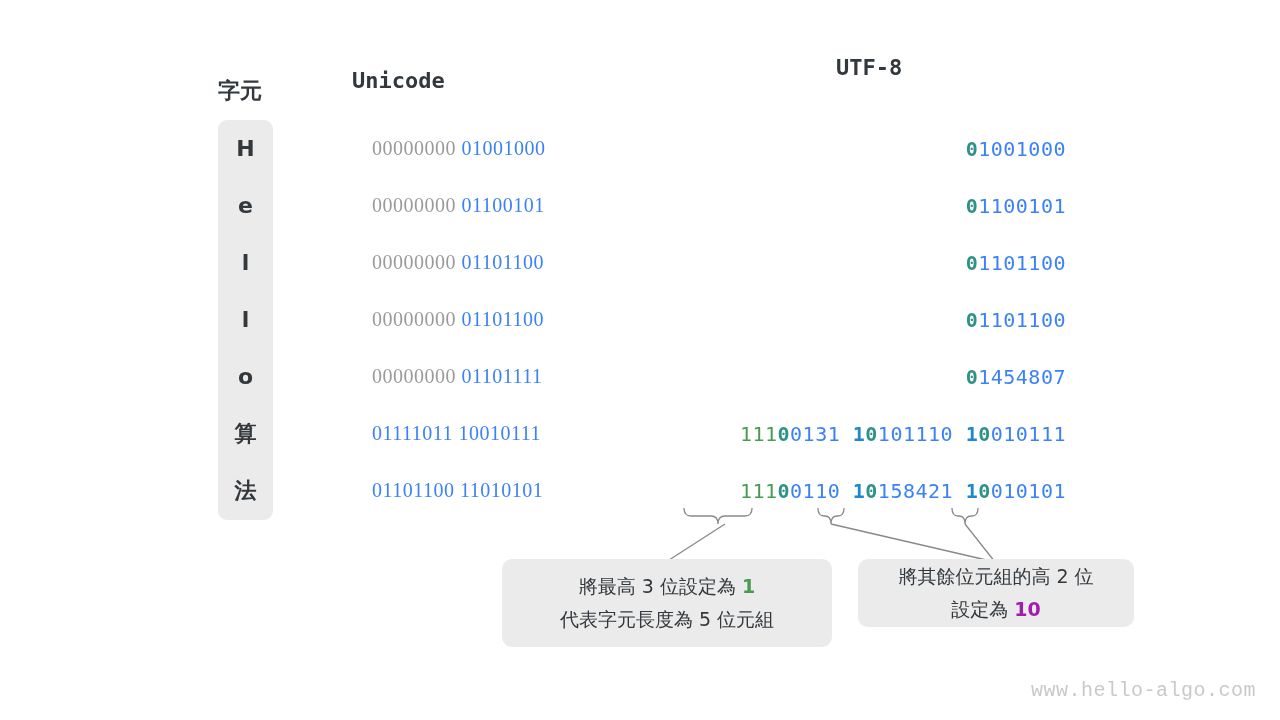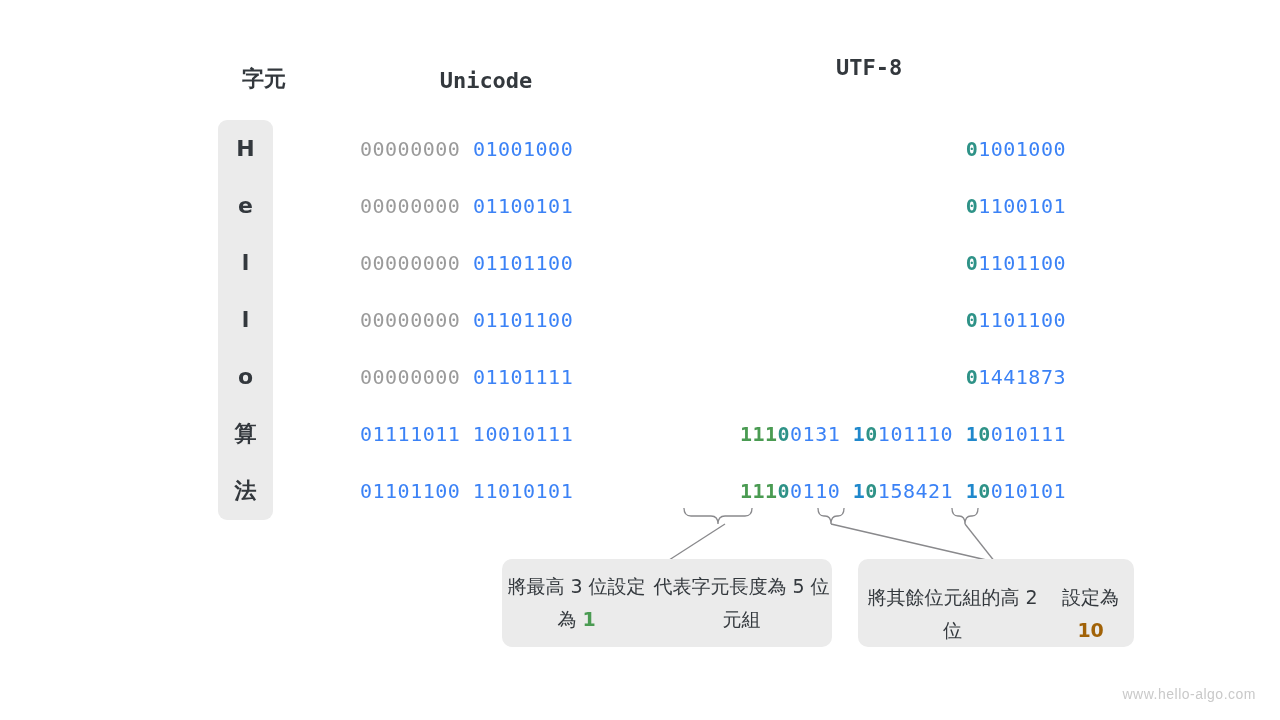--- a/index.html
+++ b/index.html
@@ -22,22 +22,22 @@
 
   
   .col-header {
     position: absolute;
     font-family: "DejaVu Sans Mono", monospace;
     font-weight: bold;
     font-size: 22px;
     color: #33383d;
     white-space: nowrap;
   }
-  #header-char   { left: 218px; top: 64px; margin-left: 24px; }
-  #header-unicode{ left: 360px; top: 68px; width: 252px; text-align: center; }
+  #header-char   { left: 218px; top: 76px; }
+  #header-unicode{ left: 352px; top: 68px; width: 252px; }
   #header-utf8   { left: 836px; top: 55px; }
 
   
   #char-column {
     position: absolute;
     left: 218px;
     top: 120px;
     width: 55px;
     height: 400px;
     background: #ebebeb;
@@ -61,50 +61,50 @@
   .bin-row {
     position: absolute;
     height: 57px;
     display: flex;
     align-items: center;
     font-family: "DejaVu Sans Mono", monospace;
     font-size: 20px;
     letter-spacing: 0.5px;
     white-space: pre;
   }
-  .unicode-row { left: 360px; }
+  .unicode-row { left: 372px; font-family: Liberation Serif, serif; }
   .utf8-row    { left: 660px; width: 406px; justify-content: flex-end; }
 
   .b-dim    { color: #9a9a9a; }
   .b-dark   { color: #3b82f6; }
-  .b-green  { color: #4a9b52; font-weight: bold; text-align: right; }
+  .b-green  { color: #4a9b52; font-weight: normal; text-align: right; }
   .b-teal   { color: #2e9287; font-weight: bold; }
   .b-blue   { color: #1f88cc; font-weight: bold; }
   .b-gap    { color: transparent; }
 
   
   .callout {
     position: absolute;
     background: #ebebeb;
     border-radius: 10px;
     display: flex;
-    flex-direction: row;
+    flex-direction: column;
     align-items: center;
     justify-content: center;
     font-family: "DejaVu Sans", sans-serif;
     font-size: 19px;
     color: #33383d;
     line-height: 1.75;
     text-align: center;
     box-sizing: border-box;
   }
   #callout-length { left: 502px; top: 559px; width: 330px; height: 88px; }
-  #callout-cont   { left: 858px; top: 559px; width: 276px; height: 88px; align-items: flex-end; }
+  #callout-cont   { left: 858px; top: 559px; width: 276px; height: 68px; }
   .callout .hl-green { color: #4a9b52; font-weight: bold; }
-  .callout .hl-blue  { color: #a16207; font-weight: bold; margin-top: 12px; }
+  .callout .hl-blue  { color: #a21caf; font-weight: bold; margin-top: 12px; }
 
   
   #connectors {
     position: absolute;
     left: 0;
     top: 0;
     width: 1280px;
     height: 720px;
     pointer-events: none;
   }
@@ -112,22 +112,22 @@
     fill: none;
     stroke: #89898c;
     stroke-width: 1.3;
   }
 
   
   #watermark {
     position: absolute;
     right: 24px;
     bottom: 18px;
-    font-family: Liberation Sans, sans-serif;
-    font-size: 14px;
+    font-family: Liberation Mono, monospace;
+    font-size: 20px;
     color: #c9c9c9;
     letter-spacing: 0.5px;
   }
 </style>
 </head>
 <body>
 
 <div id="diagram">
 
   <div class="col-header" id="header-char">字元</div>
@@ -161,21 +161,21 @@
   <div id="rows-layer">
       <div class="bin-row unicode-row" style="top: 120px;"><span class="b-dim">00000000 </span><span class="b-dark">01001000</span></div>
       <div class="bin-row utf8-row" style="top: 120px;"><span class="b-teal">0</span><span class="b-dark">1001000</span></div>
       <div class="bin-row unicode-row" style="top: 177px;"><span class="b-dim">00000000 </span><span class="b-dark">01100101</span></div>
       <div class="bin-row utf8-row" style="top: 177px;"><span class="b-teal">0</span><span class="b-dark">1100101</span></div>
       <div class="bin-row unicode-row" style="top: 234px;"><span class="b-dim">00000000 </span><span class="b-dark">01101100</span></div>
       <div class="bin-row utf8-row" style="top: 234px;"><span class="b-teal">0</span><span class="b-dark">1101100</span></div>
       <div class="bin-row unicode-row" style="top: 291px;"><span class="b-dim">00000000 </span><span class="b-dark">01101100</span></div>
       <div class="bin-row utf8-row" style="top: 291px;"><span class="b-teal">0</span><span class="b-dark">1101100</span></div>
       <div class="bin-row unicode-row" style="top: 348px;"><span class="b-dim">00000000 </span><span class="b-dark">01101111</span></div>
-      <div class="bin-row utf8-row" style="top: 348px;"><span class="b-teal">0</span><span class="b-dark">1441873</span></div>
+      <div class="bin-row utf8-row" style="top: 348px;"><span class="b-teal">0</span><span class="b-dark">1454807</span></div>
       <div class="bin-row unicode-row" style="top: 405px;"><span class="b-dark">01111011 10010111</span></div>
       <div class="bin-row utf8-row" style="top: 405px;"><span class="b-green">111</span><span class="b-teal">0</span><span class="b-dark">0131</span><span class="b-gap"> </span><span class="b-blue">1</span><span class="b-teal">0</span><span class="b-dark">101110</span><span class="b-gap"> </span><span class="b-blue">1</span><span class="b-teal">0</span><span class="b-dark">010111</span></div>
       <div class="bin-row unicode-row" style="top: 462px; justify-content: center;"><span class="b-dark">01101100 11010101</span></div>
       <div class="bin-row utf8-row" style="top: 462px;"><span class="b-green">111</span><span class="b-teal">0</span><span class="b-dark">0110</span><span class="b-gap"> </span><span class="b-blue">1</span><span class="b-teal">0</span><span class="b-dark">158421</span><span class="b-gap"> </span><span class="b-blue">1</span><span class="b-teal">0</span><span class="b-dark">010101</span></div>
     </div>
 
   <svg id="connectors" viewBox="0 0 1280 720">
 
     <path d="M 684 508 q 0 8 7 8 h 20 q 7 0 7 8 q 0 -8 7 -8 h 20 q 7 0 7 -8"></path>
 

